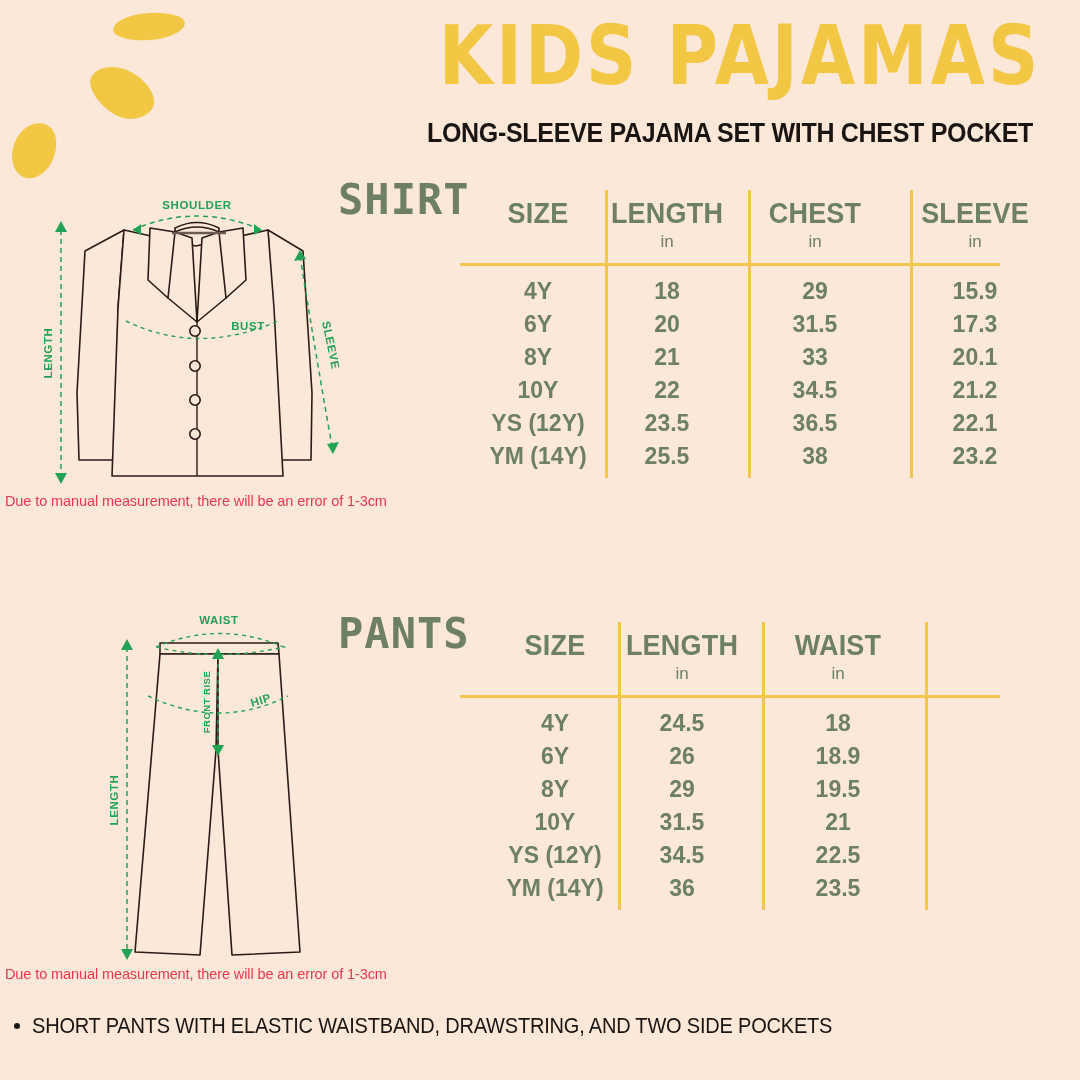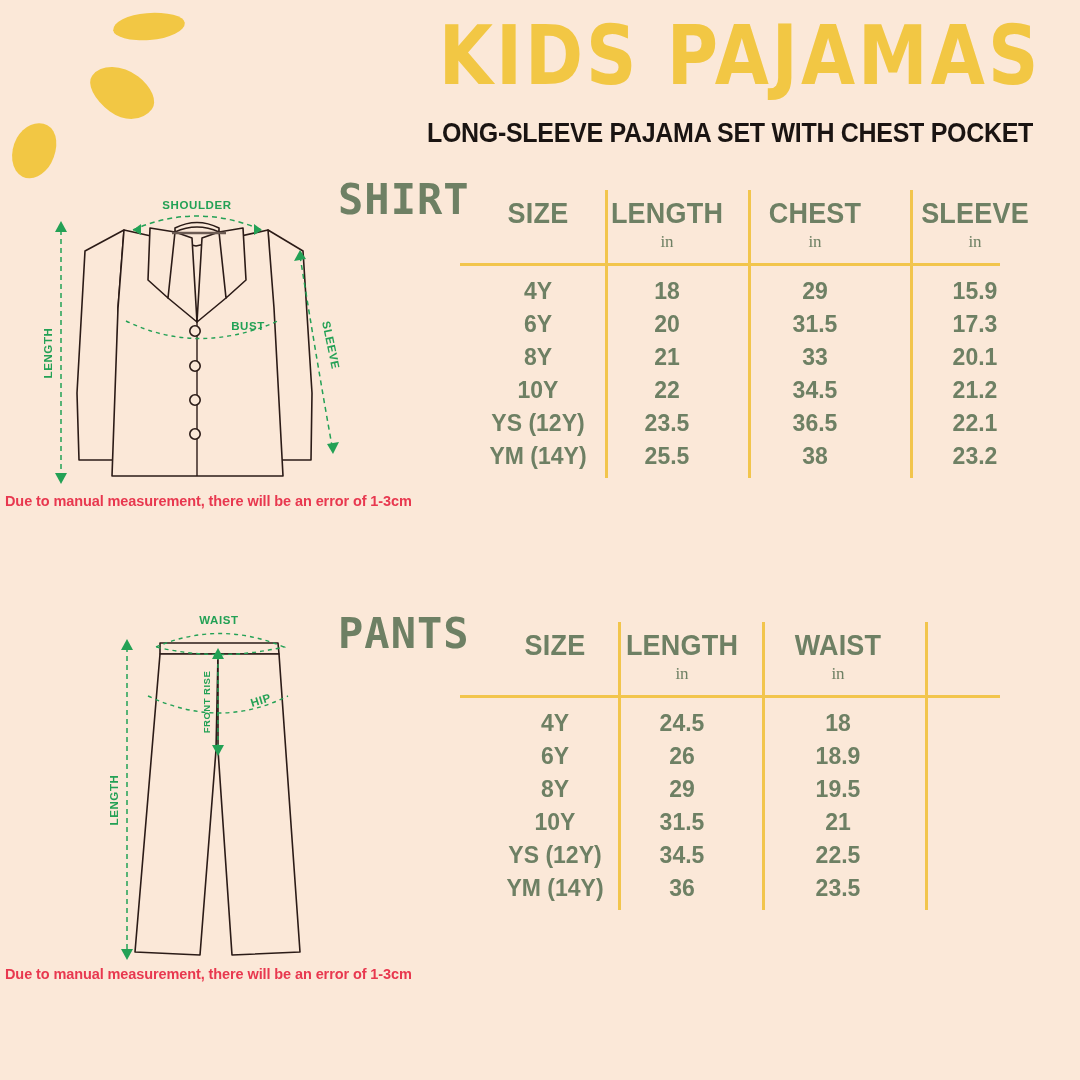--- a/index.html
+++ b/index.html
@@ -80,40 +80,40 @@
     font-family: "Liberation Sans", sans-serif;
     font-weight: 700;
     font-size: 27px;
     letter-spacing: 0.2px;
     transform: scaleY(1.06);
   }
   .col-unit {
     position: absolute;
     text-align: center;
     color: #6E8064;
-    font-family: Liberation Serif, serif;
+    font-family: Liberation Sans, sans-serif;
     font-weight: 400;
     font-size: 17px;
   }
   .cell {
     position: absolute;
     text-align: center;
     color: #6E8064;
     font-family: "Liberation Sans", sans-serif;
     font-weight: 700;
     font-size: 23px;
     transform: scaleY(1.06);
   }
 
   
   .disclaimer {
     position: absolute;
     font-family: "Liberation Sans", sans-serif;
     font-size: 14.5px;
-    font-weight: 700;
+    font-weight: 400;
     color: #E8384F;
     letter-spacing: -0.1px;
   }
   #disclaimer-shirt { left: 5px; top: 493px; }
   #disclaimer-pants { left: 5px; top: 966px; }
 
   
   #bullets { position: absolute; left: 14px; top: 1014px; }
   .bullet-row {
     display: flex;
@@ -309,15 +309,19 @@
       <div class="cell" style="left: 132px; top: 220px; width: 180px;">34.5</div>
       <div class="cell" style="left: 288px; top: 220px; width: 180px;">22.5</div>
       <div class="cell" style="left: 5px; top: 253px; width: 180px;">YM (14Y)</div>
       <div class="cell" style="left: 132px; top: 253px; width: 180px;">36</div>
       <div class="cell" style="left: 288px; top: 253px; width: 180px;">23.5</div>
     </div>
 
   <div class="disclaimer" id="disclaimer-pants">Due to manual measurement, there will be an error of 1-3cm</div>
 
   <div id="bullets">
+      <div class="bullet-row">
+        <span class="bullet-dot"></span>
+        <span class="bullet-text">SHORT PANTS WITH ELASTIC WAISTBAND, DRAWSTRING, AND TWO SIDE POCKETS</span>
+      </div>
     </div>
 
 </div>
 
 </body></html>

